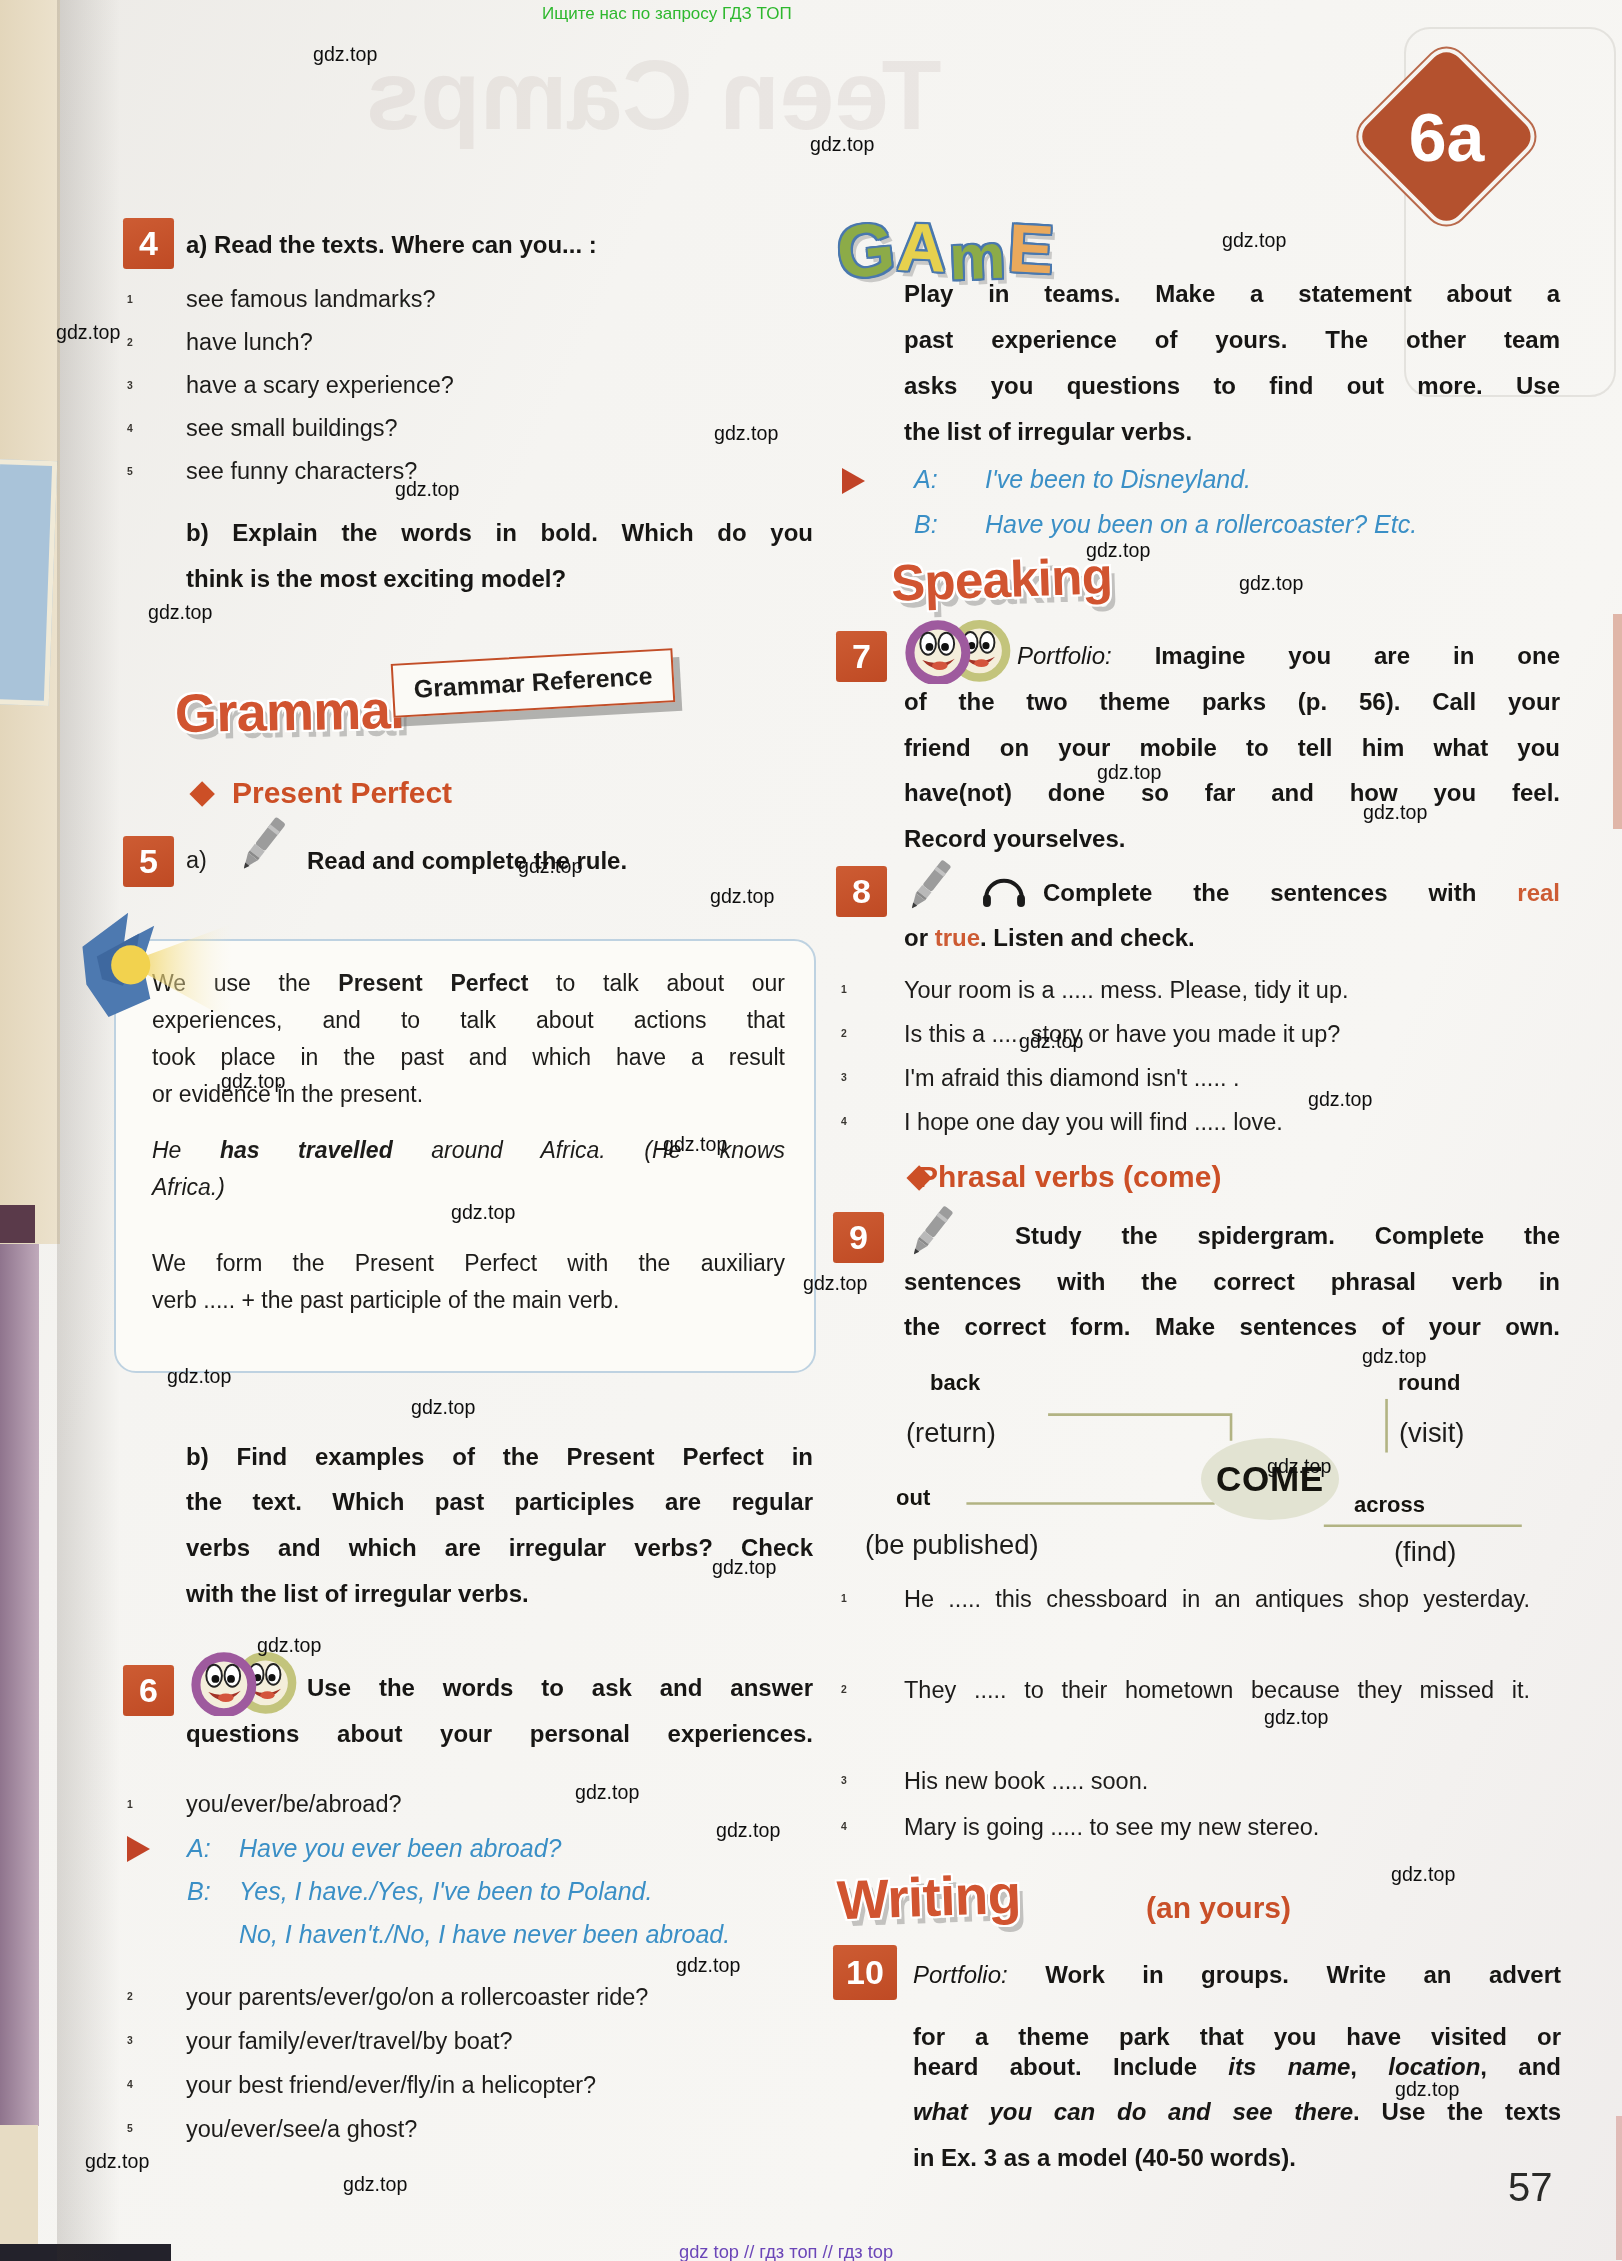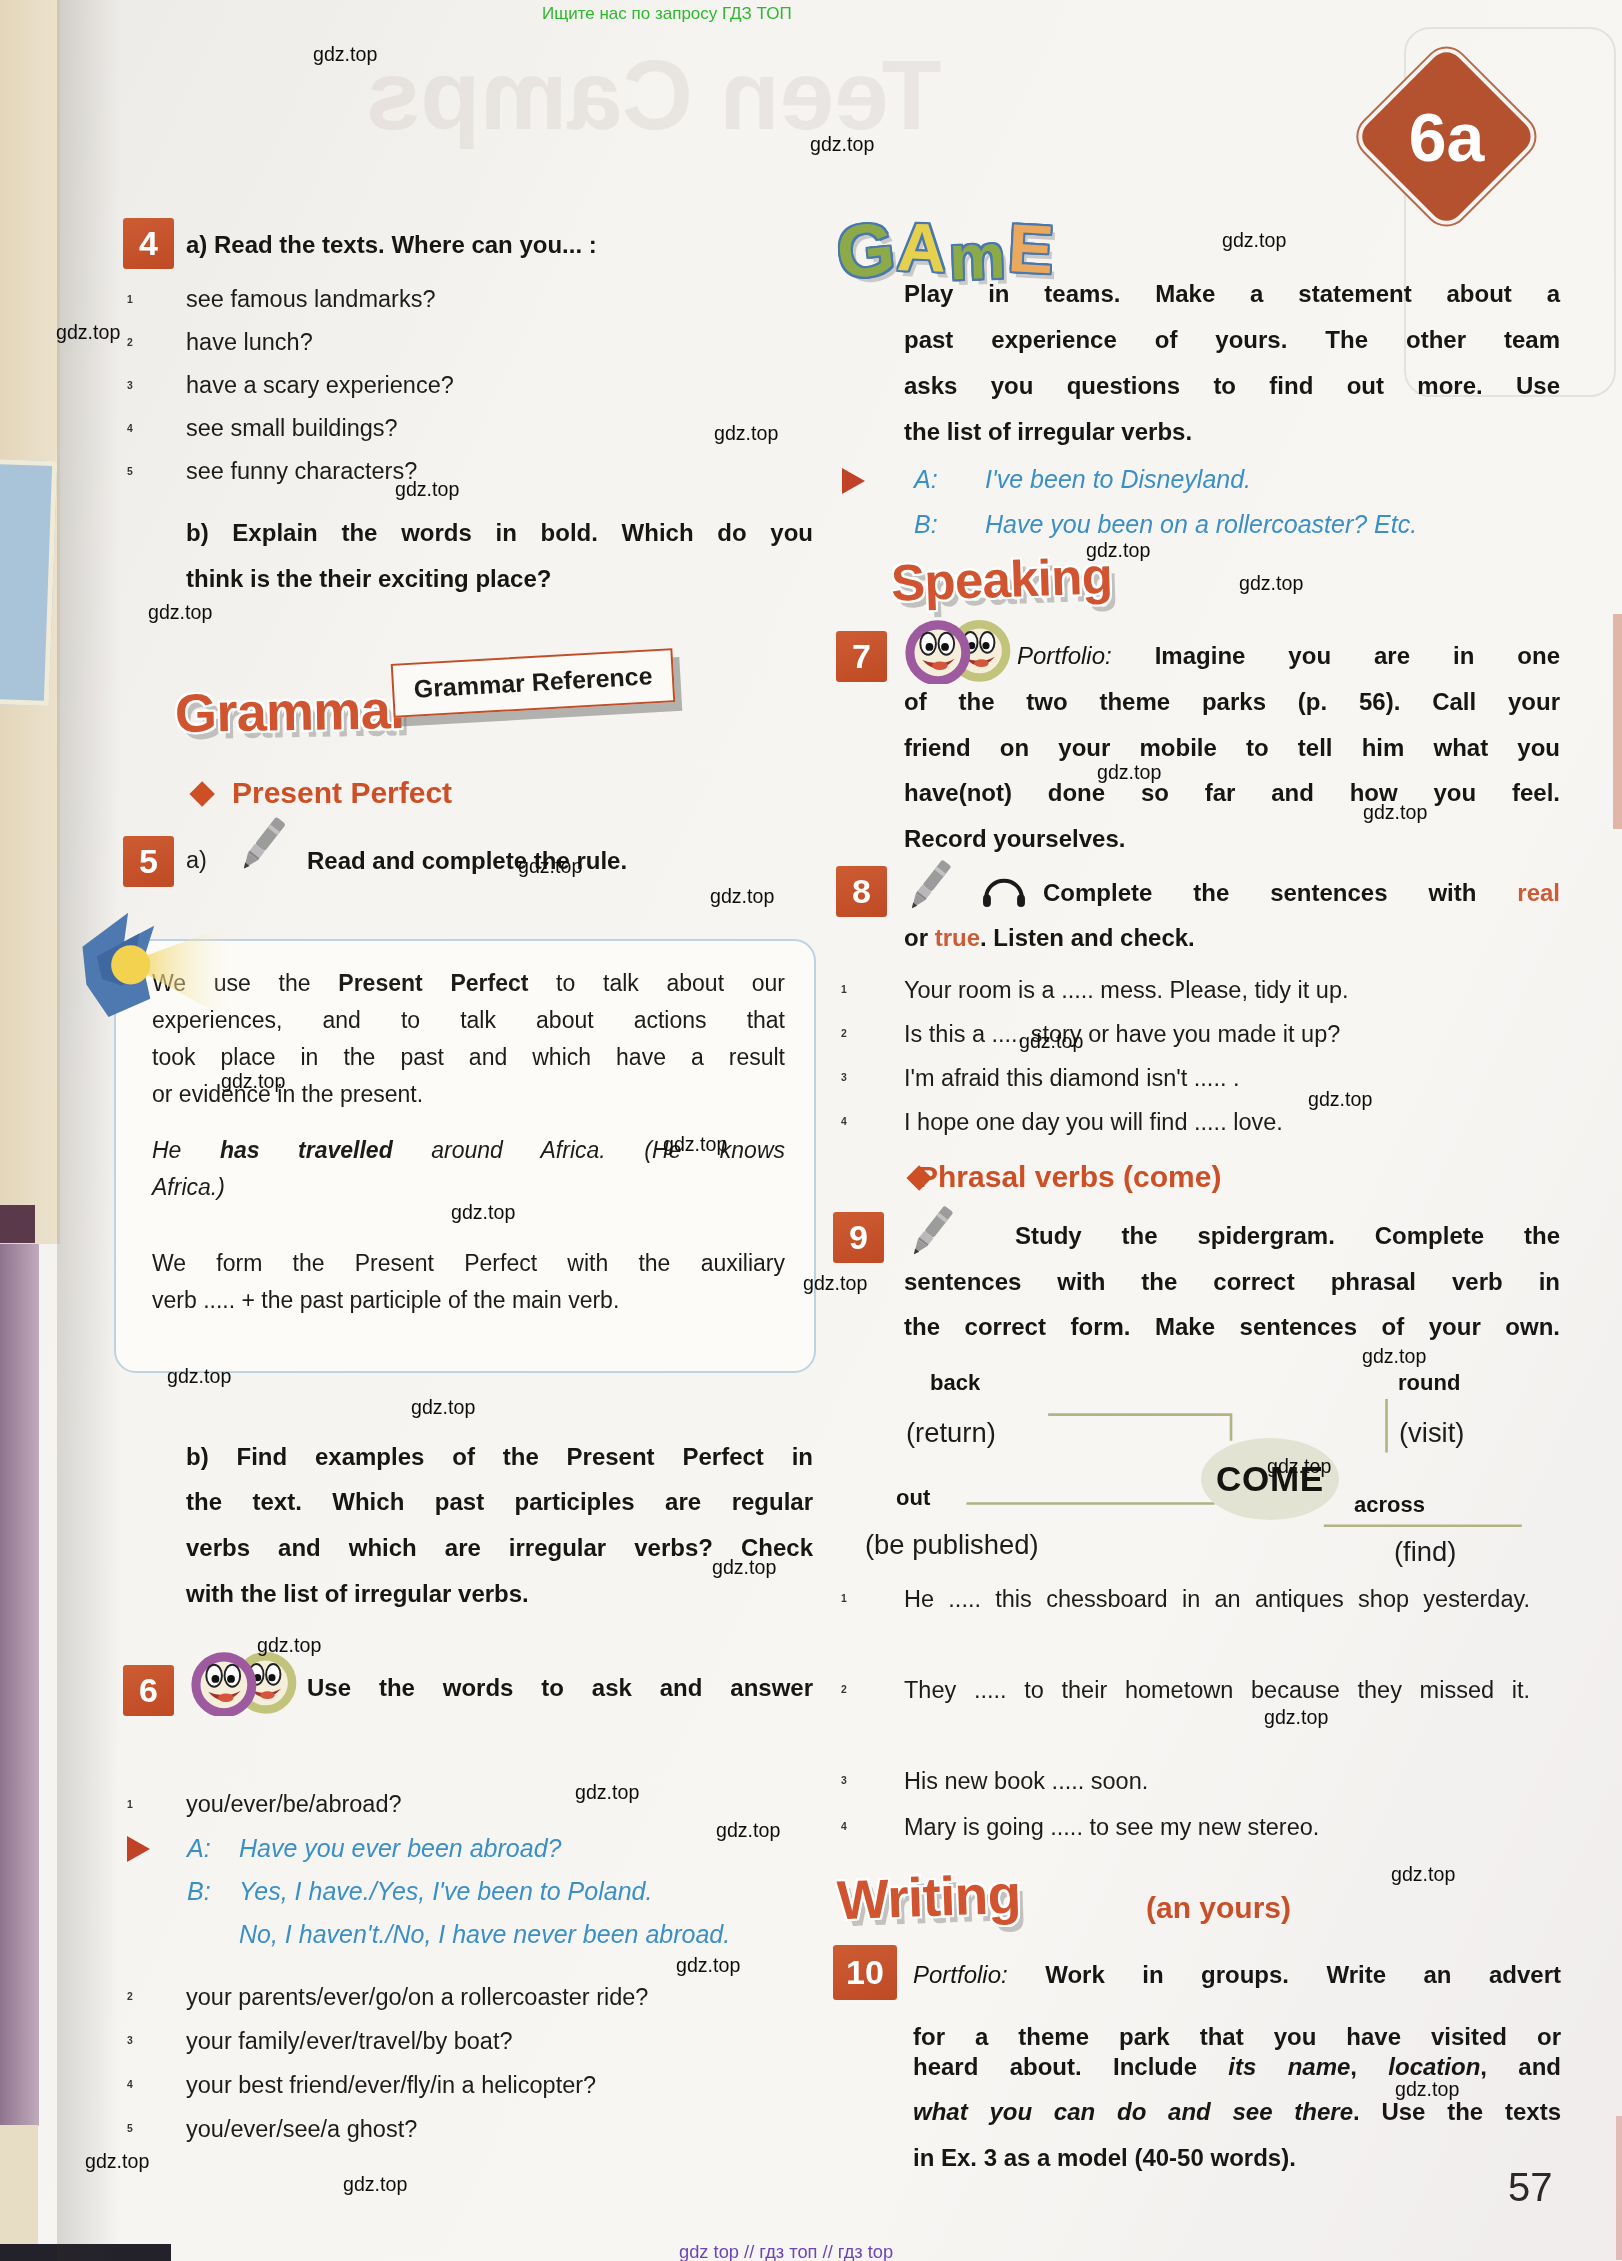--- a/index.html
+++ b/index.html
@@ -151,21 +151,21 @@
     <div class="lrow" style="line-height:43px;">
       <span class="lnum">4</span>
       <span class="body-t" style="line-height:43px;">see small buildings?</span>
     </div>
     <div class="lrow" style="line-height:43px;">
       <span class="lnum">5</span>
       <span class="body-t" style="line-height:43px;">see funny characters?</span>
     </div>
   </div>
   <div class="abs h jl" style="left:186px;top:518px;width:627px;">b) Explain the words in bold. Which do you</div>
-  <div class="abs h" style="left:186px;top:564px;">think is the their exciting place?</div>
+  <div class="abs h" style="left:186px;top:564px;">think is the most exciting model?</div>
 
   <div class="abs bubble" style="left:175px;top:680px;font-size:54px;transform:rotate(-1deg);">Grammar</div>
   <div class="sticker" style="left:392px;top:656px;">Grammar Reference</div>
 
   <div class="diamond" style="left:193px;top:785px;"></div>
   <div class="sect" style="left:232px;top:776px;">Present Perfect</div>
 
   <div class="xbadge" style="left:123px;top:836px;">5</div>
   <div class="abs body-t" style="left:186px;top:846px;">a)</div>
   <svg class="icon" style="left:227px;top:811px;" width="69" height="69" viewBox="0 0 100 100">
@@ -202,20 +202,21 @@
   <div class="abs h jl" style="left:186px;top:1442px;width:627px;">b) Find examples of the Present Perfect in</div>
   <div class="abs h jl" style="left:186px;top:1487px;width:627px;">the text. Which past participles are regular</div>
   <div class="abs h jl" style="left:186px;top:1533px;width:627px;">verbs and which are irregular verbs? Check</div>
   <div class="abs h" style="left:186px;top:1579px;">with the list of irregular verbs.</div>
 
   <div class="xbadge" style="left:123px;top:1665px;">6</div>
   <svg class="icon" style="left:191px;top:1651px;" width="108" height="65" viewBox="0 0 165 100">
       <use href="#smileys"></use>
     </svg>
   <div class="abs h jl" style="left:307px;top:1673px;width:506px;">Use the words to ask and answer</div>
+  <div class="abs h jl" style="left:186px;top:1719px;width:627px;">questions about your personal experiences.</div>
 
   <div class="abs lrow" style="left:127px;top:1783px;line-height:43px;">
     <span class="lnum">1</span>
     <span class="body-t" style="line-height:43px;">you/ever/be/abroad?</span>
   </div>
 
   <div class="abs" style="left:127px;top:1827px;display:grid;grid-template-columns:60px 52px auto;line-height:43px;">
     <div>
         <div class="tri" style="margin-top:8.5px;"></div>
       </div>

